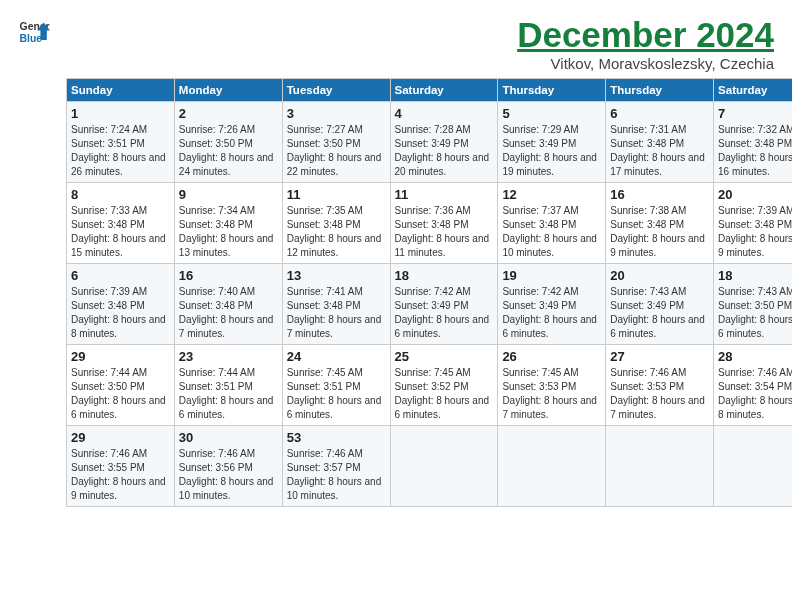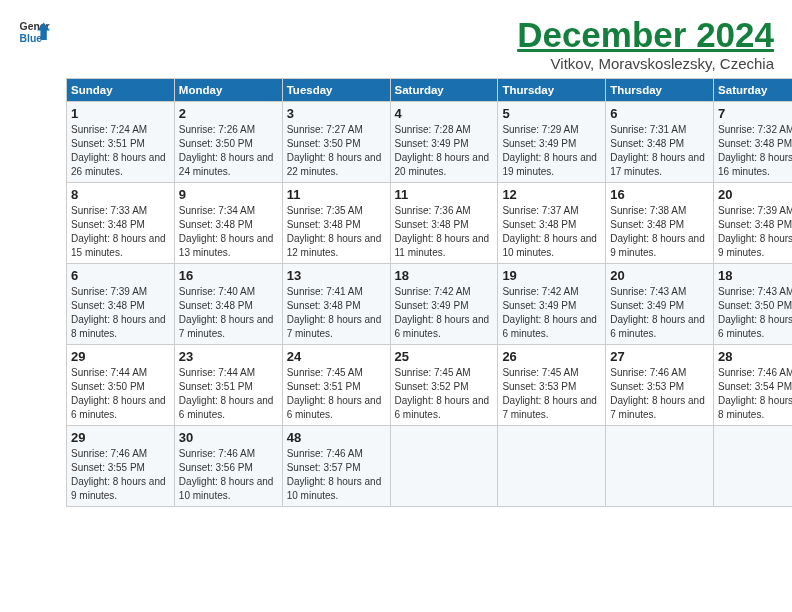--- a/index.html
+++ b/index.html
@@ -242,21 +242,21 @@
         <tr>
           <td>
             <span class="day-num">29</span>
             <div class="cell-text">Sunrise: 7:46 AM<br>Sunset: 3:55 PM<br>Daylight: 8 hours and 9 minutes.</div>
           </td>
           <td>
             <span class="day-num">30</span>
             <div class="cell-text">Sunrise: 7:46 AM<br>Sunset: 3:56 PM<br>Daylight: 8 hours and 10 minutes.</div>
           </td>
           <td>
-            <span class="day-num">48</span>
+            <span class="day-num">53</span>
             <div class="cell-text">Sunrise: 7:46 AM<br>Sunset: 3:57 PM<br>Daylight: 8 hours and 10 minutes.</div>
           </td>
           <td class="empty-cell"></td>
           <td class="empty-cell"></td>
           <td class="empty-cell"></td>
           <td class="empty-cell"></td>
         </tr>
       </tbody>
   </table>
 </div>

